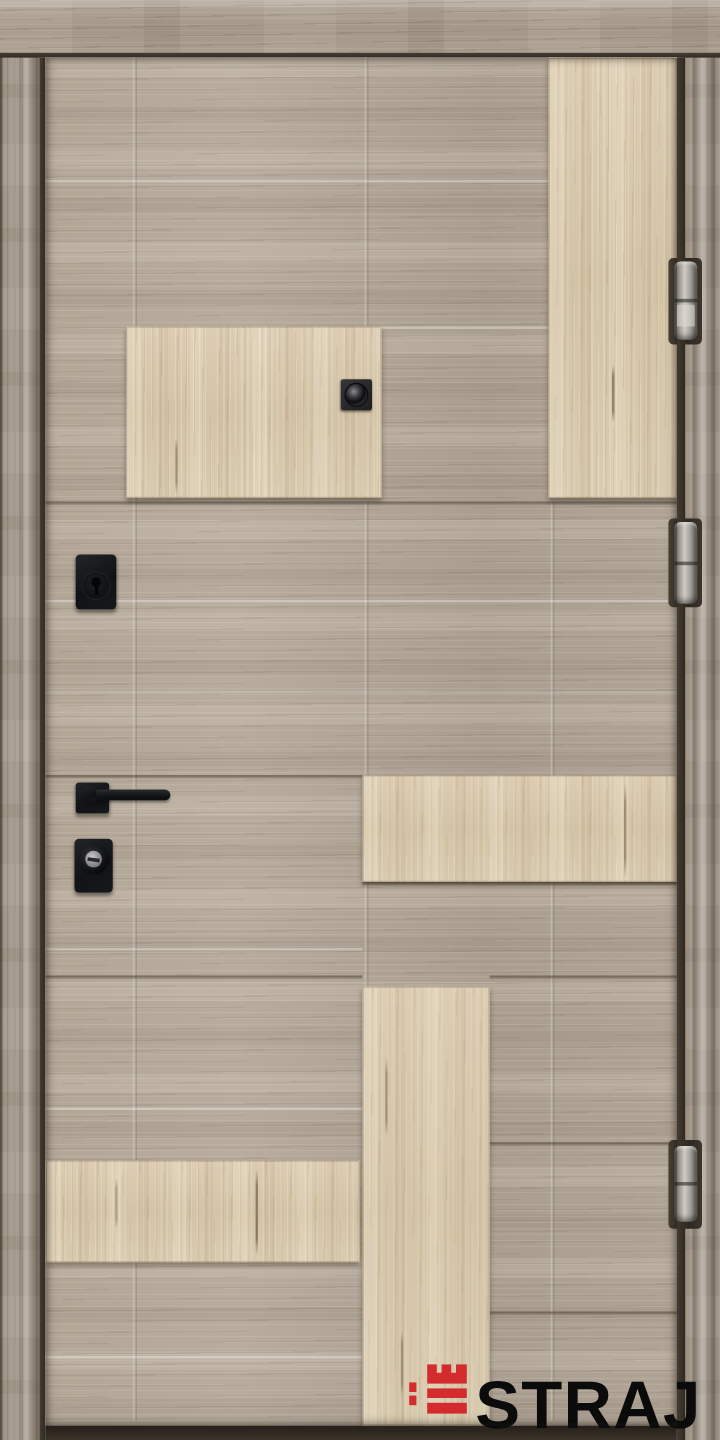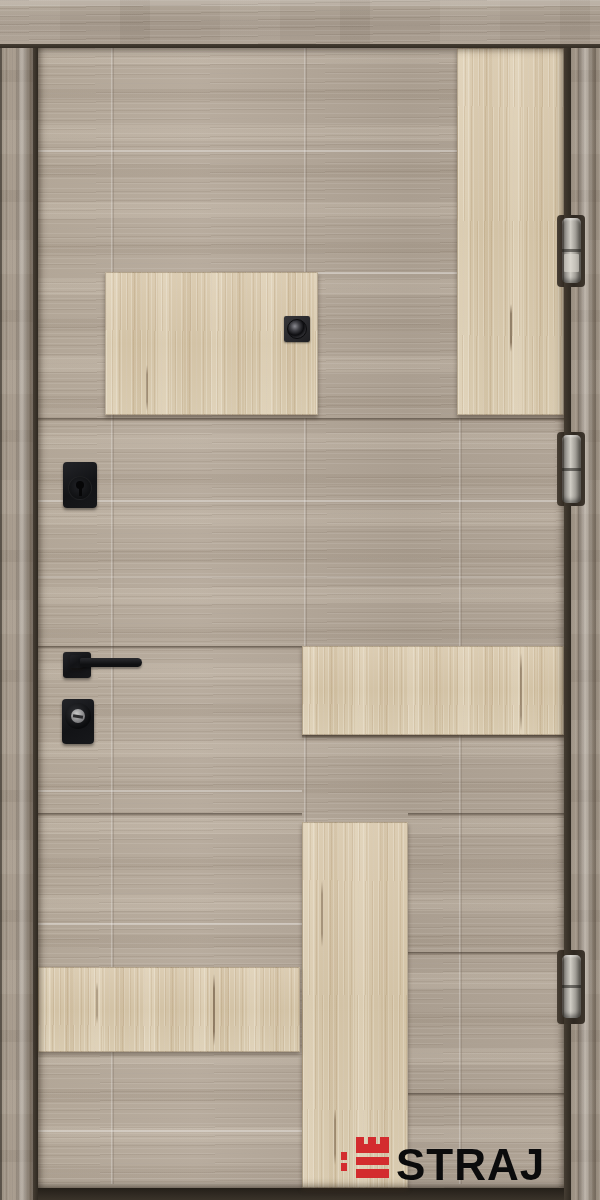--- a/index.html
+++ b/index.html
@@ -52,21 +52,21 @@
   .black-metal{background:linear-gradient(150deg,#232428 0%,#121316 55%,#17181b 100%);
                box-shadow:0 2px 3px rgba(20,15,10,0.45);}
   .hinge-recess{left:557px;width:28px;background:linear-gradient(90deg,#4a4136,#2e2821 60%,#3d352c);border-radius:4px;}
   .hinge{left:562px;width:19px;border-radius:5px;
     background:linear-gradient(90deg,#63605a 0%,#989590 20%,#cfccc4 45%,#a3a099 70%,#55524c 100%);
     box-shadow:inset 0 2px 2px rgba(255,255,255,0.35), inset 0 -3px 4px rgba(0,0,0,0.4);}
   .hinge-seam{left:0;width:100%;height:3px;background:rgba(30,28,24,0.55);}
   .hinge-sticker{left:2px;width:15px;background:rgba(225,222,213,0.55);border-radius:1px;}
 
   
-  .logo-text{font-weight:bold;font-size:44px;line-height:1;letter-spacing:1px;color:#0b0b0c;}
+  .logo-text{font-weight:bold;font-size:56px;line-height:1;letter-spacing:1px;color:#0b0b0c;}
   .red{background:#d32b2e;}
 
   .leaf-shade{left:0;top:0;width:100%;height:100%;pointer-events:none;
     box-shadow:inset 5px 0 8px -4px rgba(40,32,24,0.55), inset -5px 0 8px -4px rgba(40,32,24,0.5),
                inset 0 5px 8px -4px rgba(40,32,24,0.45), inset 0 -6px 9px -5px rgba(30,24,18,0.5);}
 </style>
 </head>
 <body>
 
 <div id="stage">

